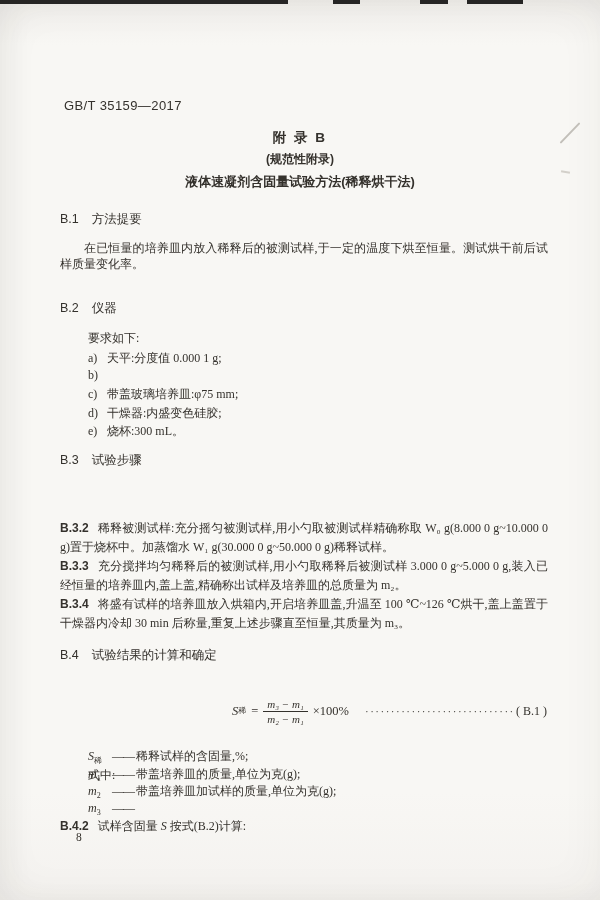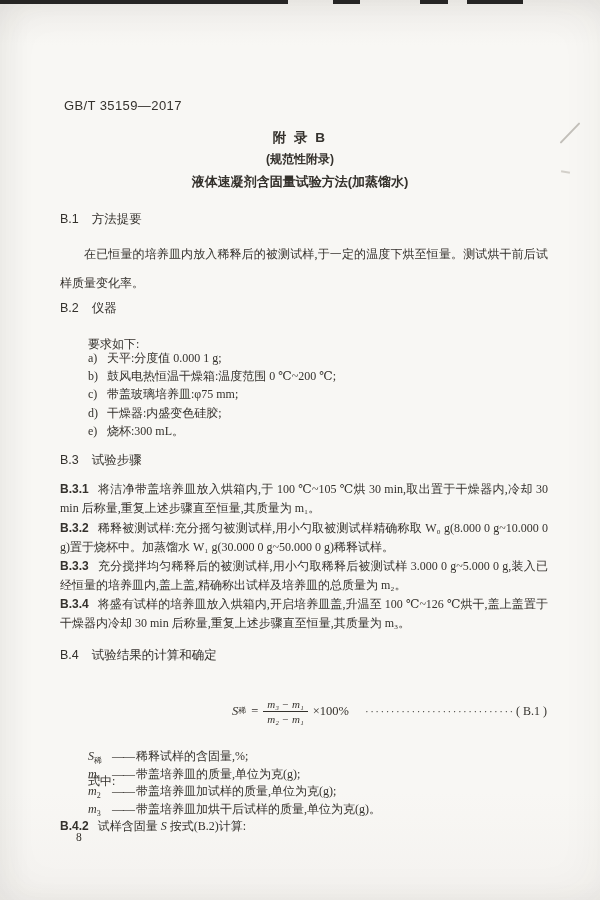--- a/index.html
+++ b/index.html
@@ -22,21 +22,21 @@
   .std-num { left:64px; top:74px; font-family:"Liberation Sans",sans-serif;
              font-weight:400; font-size:13px; letter-spacing:0.4px;margin-top:24px; }
   .centered { left:0; width:600px; text-align:center;
               font-family:"Liberation Sans",sans-serif; font-weight:700; }
   .apx-label { top:129px; font-size:13.5px; letter-spacing:2px; }
   .apx-type  { top:151px; font-size:12px; }
   .apx-title { top:173px; font-size:13px; }
   .sec-h { left:60px; font-family:"Liberation Sans",sans-serif; font-weight:400;
            font-size:12.5px; }
   .sec-h .sec-num { margin-right:13px; }
-  .body-text { font-size:12px; line-height:29px; }
+  .body-text { font-size:12px; line-height:16px; }
   .para { left:60px; width:488px; text-indent:2em; text-align:justify; }
   .intro { left:88px; }
   .list { left:88px; width:460px; }
   .li { display:flex; height:18.2px; font-size:12px; align-items:baseline; }
   .li .marker { width:19px; flex:0 0 19px; }
   .clause { left:60px; width:488px; font-size:12px; line-height:19.3px; text-align:justify; }
   .clause .cl-num { font-family:"Liberation Sans",sans-serif; font-weight:700; margin-right:9px; }
   .var { font-style:italic; font-family:"Liberation Serif","DejaVu Serif",serif; }
   sub, .cjk-sub { font-size:8px; vertical-align:sub; line-height:0; }
   .formula-row { left:60px; top:692px; width:487px; height:38px;
@@ -67,60 +67,56 @@
   <div class="strip" style="left:333px;width:27px"></div>
   <div class="strip" style="left:420px;width:28px"></div>
   <div class="strip" style="left:467px;width:56px"></div>
   <div class="pen-mark-1"></div>
   <div class="pen-mark-2"></div>
 
   <div class="abs std-num">GB/T 35159—2017</div>
 
   <div class="abs centered apx-label">附 录 B</div>
   <div class="abs centered apx-type">(规范性附录)</div>
-  <div class="abs centered apx-title">液体速凝剂含固量试验方法(加蒸馏水)</div>
+  <div class="abs centered apx-title">液体速凝剂含固量试验方法(稀释烘干法)</div>
 
   <div class="abs sec-h" style="top:211px">
     <span class="sec-num">B.1</span><span>方法提要</span>
   </div>
   <p class="abs body-text para" style="top:240px">在已恒量的培养皿内放入稀释后的被测试样,于一定的温度下烘至恒量。测试烘干前后试样质量变化率。</p>
 
   <div class="abs sec-h" style="top:300px">
     <span class="sec-num">B.2</span><span>仪器</span>
   </div>
   <p class="abs body-text intro" style="top:330px">要求如下:</p>
   <div class="abs list" style="top:350px">
     <div class="li">
       <span class="marker">a)</span>
       <span>天平:分度值 0.000 1 g;</span>
     </div>
     <div class="li">
       <span class="marker">b)</span>
-      <span>鼓风电热恒温干燥箱:温度范围 0 ℃~200 ℃;</span>
     </div>
     <div class="li">
       <span class="marker">c)</span>
       <span>带盖玻璃培养皿:φ75 mm;</span>
     </div>
     <div class="li">
       <span class="marker">d)</span>
       <span>干燥器:内盛变色硅胶;</span>
     </div>
     <div class="li">
       <span class="marker">e)</span>
       <span>烧杯:300 mL。</span>
     </div>
   </div>
 
   <div class="abs sec-h" style="top:452px">
     <span class="sec-num">B.3</span><span>试验步骤</span>
   </div>
-  <p class="abs clause" style="top:480px">
-    <span class="cl-num">B.3.1</span><span>将洁净带盖培养皿放入烘箱内,于 100 ℃~105 ℃烘 30 min,取出置于干燥器内,冷却 30 min 后称量,重复上述步骤直至恒量,其质量为 m₁。</span>
-  </p>
   <p class="abs clause" style="top:519px">
     <span class="cl-num">B.3.2</span><span>稀释被测试样:充分摇匀被测试样,用小勺取被测试样精确称取 W₀ g(8.000 0 g~10.000 0 g)置于烧杯中。加蒸馏水 W₁ g(30.000 0 g~50.000 0 g)稀释试样。</span>
   </p>
   <p class="abs clause" style="top:557px">
     <span class="cl-num">B.3.3</span><span>充分搅拌均匀稀释后的被测试样,用小勺取稀释后被测试样 3.000 0 g~5.000 0 g,装入已经恒量的培养皿内,盖上盖,精确称出试样及培养皿的总质量为 m₂。</span>
   </p>
   <p class="abs clause" style="top:595px">
     <span class="cl-num">B.3.4</span><span>将盛有试样的培养皿放入烘箱内,开启培养皿盖,升温至 100 ℃~126 ℃烘干,盖上盖置于干燥器内冷却 30 min 后称量,重复上述步骤直至恒量,其质量为 m₃。</span>
   </p>
 
@@ -158,21 +154,20 @@
       <span>带盖培养皿的质量,单位为克(g);</span>
     </div>
     <div class="def">
       <span class="symwrap"><span class="var">m</span><sub>2</sub></span>
       <span class="dash">——</span>
       <span>带盖培养皿加试样的质量,单位为克(g);</span>
     </div>
     <div class="def">
       <span class="symwrap"><span class="var">m</span><sub>3</sub></span>
       <span class="dash">——</span>
-      <span>带盖培养皿加烘干后试样的质量,单位为克(g)。</span>
     </div>
   </div>
 
   <p class="abs clause" style="top:817px">
     <span class="cl-num">B.4.2</span><span>试样含固量 </span><span class="var">S</span><span> 按式(B.2)计算:</span>
   </p>
 
   <div class="abs page-num">8</div>
 
 </div>

